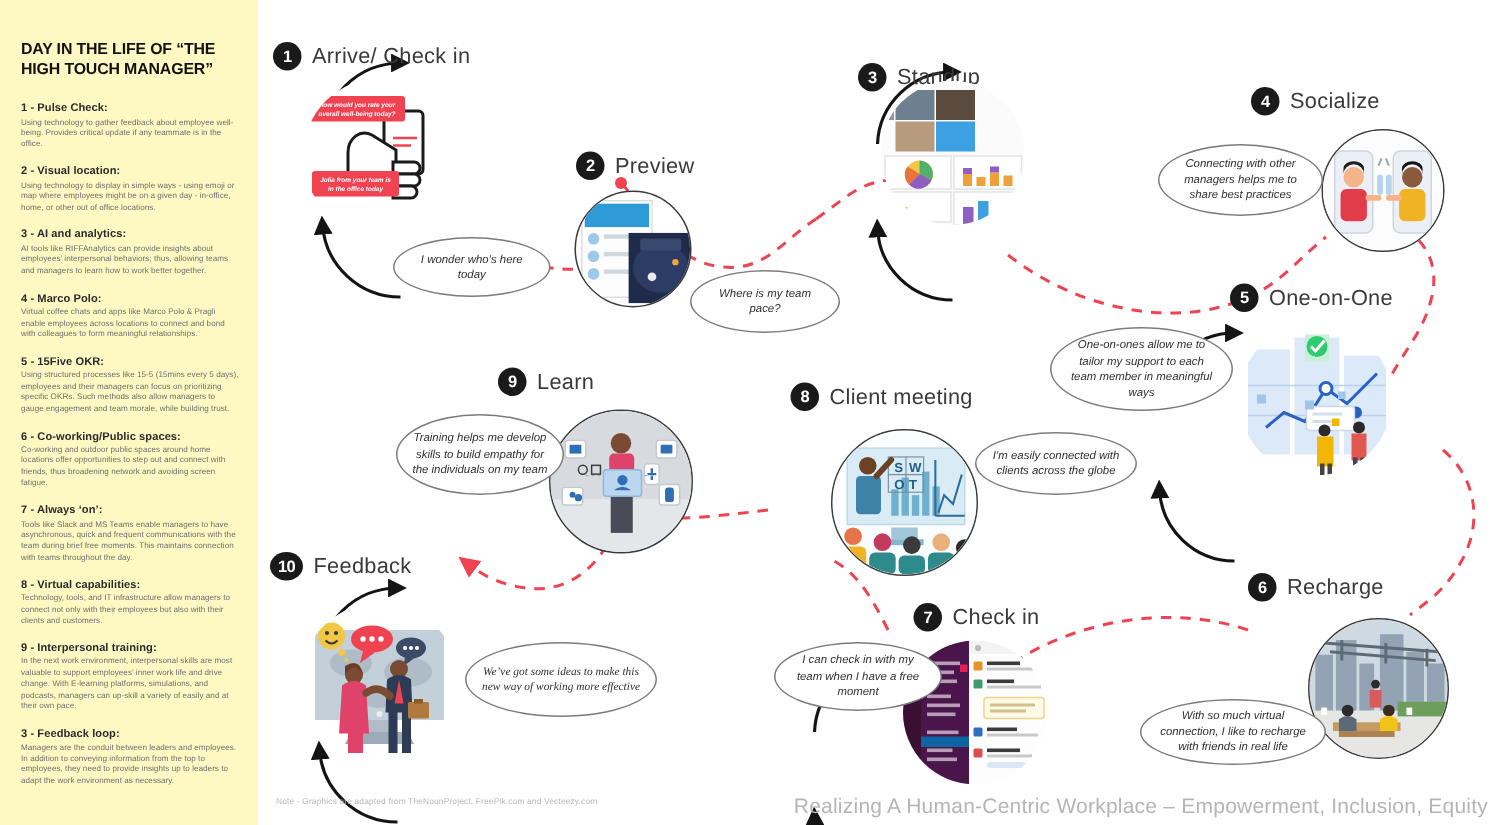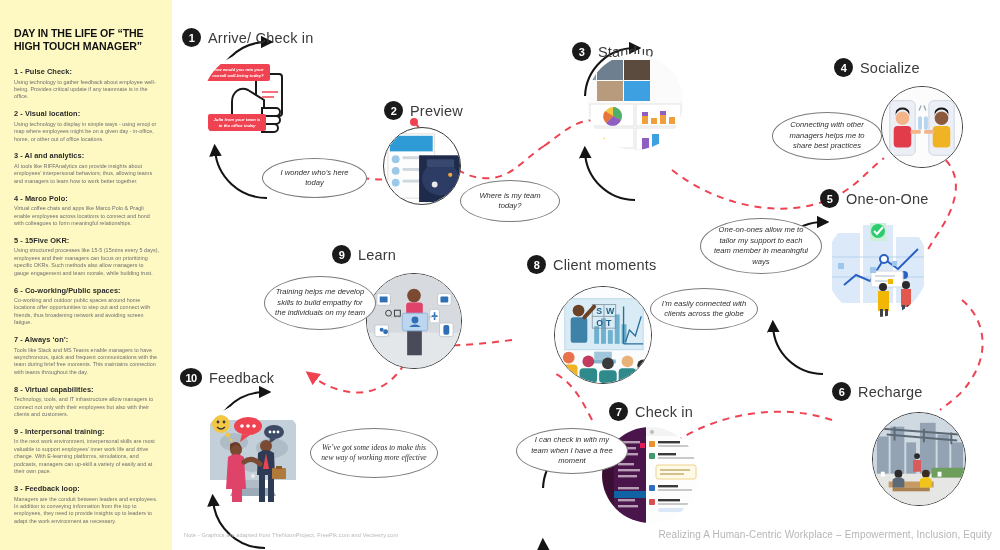--- a/index.html
+++ b/index.html
@@ -118,21 +118,21 @@
 
   
   .footnote {
     position: absolute;
     font-size: 5.6px;
     color: #b7b7b7;
     letter-spacing: 0.1px;
   }
   .footline {
     position: absolute;
-    font-size: 10px;
+    font-size: 14px;
     color: #b5b5b5;
     letter-spacing: 0.15px;
   }
 
   
   .ill { position:absolute; left:0; top:0; width:100%; height:100%; }
 </style>
 </head>
 <body>
 
@@ -273,21 +273,21 @@
             <rect x="19" y="41" width="26" height="3"></rect>
           <rect x="19" y="53" width="26" height="3"></rect>
         </g>
         <rect x="36" y="28" width="42" height="48" fill="#1f2b4a"></rect>
         <ellipse cx="58" cy="52" rx="19" ry="17" fill="#2c3c64"></ellipse>
         <rect x="44" y="32" width="28" height="8" rx="1" fill="#39486e"></rect>
         <circle cx="52" cy="58" r="3" fill="#eaeaea"></circle>
         <circle cx="68" cy="48" r="2.2" fill="#f0a43a"></circle>
       </svg>
     </div>
-    <div class="bubble" style="left:288px; top:180px; width:100px; height:42px;">Where is my team today?</div>
+    <div class="bubble" style="left:288px; top:180px; width:100px; height:42px;">Where is my team pace?</div>
 
     <div class="step-header" style="left:400px; top:42px;">
       <span class="badge">3</span>
       <span class="step-title">Standup</span>
     </div>
     <div class="circ" style="left:415px; top:54px; width:96px; height:96px;">
       <svg class="ill" viewBox="0 0 96 96">
         <rect x="0" y="0" width="96" height="96" fill="#fbfbfb"></rect>
         <g>
           <rect x="10" y="6" width="26" height="20" fill="#6e7f90"></rect>
@@ -343,21 +343,21 @@
           <rect x="29" y="44" width="11" height="4" rx="2"></rect>
           <rect x="43" y="44" width="11" height="4" rx="2"></rect>
         </g>
         <g fill="#b7d4ef">
           <rect x="37" y="30" width="4" height="14" rx="2"></rect>
           <rect x="43" y="30" width="4" height="14" rx="2"></rect>
         </g>
         <path d="M38,24 l2,-5 M45,24 l-2,-5" stroke="#9aa7b5" stroke-width="1.4"></path>
       </svg>
     </div>
-    <div class="bubble" style="left:600px; top:112px; width:110px; height:48px;">Connecting with other managers helps me to share best practices</div>
+    <div class="bubble" style="left:600px; top:96px; width:110px; height:48px;">Connecting with other managers helps me to share best practices</div>
 
     <div class="step-header" style="left:648px; top:189px;">
       <span class="badge">5</span>
       <span class="step-title">One-on-One</span>
     </div>
     <div class="circ" style="left:654px; top:215px; width:102px; height:102px;">
       <svg class="ill" viewBox="0 0 102 102">
         <rect width="102" height="102" fill="#ffffff"></rect>
         <g fill="#dbe9f8">
           <rect x="6" y="18" width="28" height="70"></rect>
@@ -436,20 +436,21 @@
         <g>
           <circle cx="45" cy="44" r="3" fill="#2b2b2b"></circle>
           <rect x="41" y="48" width="8" height="12" fill="#d85a5a"></rect>
         </g>
         <g fill="#fff">
           <rect x="8" y="60" width="4" height="5"></rect>
             <rect x="66" y="60" width="4" height="5"></rect>
         </g>
       </svg>
     </div>
+    <div class="bubble" style="left:588px; top:466px; width:124px; height:44px;">With so much virtual connection, I like to recharge with friends in real life</div>
 
     <div class="step-header" style="left:437px; top:402px;">
       <span class="badge">7</span>
       <span class="step-title">Check in</span>
     </div>
     <div class="circ" style="left:430px; top:427px; width:96px; height:96px;">
       <svg class="ill" viewBox="0 0 96 96">
         <rect width="96" height="96" fill="#ffffff"></rect>
         <rect x="0" y="0" width="12" height="96" fill="#3a0f33"></rect>
         <rect x="12" y="0" width="32" height="96" fill="#4a154b"></rect>
@@ -492,21 +493,21 @@
           <rect x="56" y="76" width="30" height="2" fill="#c9c9c9"></rect>
           <rect x="56" y="81" width="26" height="4" rx="2" fill="#dbe8f7"></rect>
         </g>
         <circle cx="50" cy="5" r="2" fill="#bbb"></circle>
       </svg>
     </div>
     <div class="bubble" style="left:344px; top:428px; width:112px; height:46px;">I can check in with my team when I have a free moment</div>
 
     <div class="step-header" style="left:355px; top:255px;">
       <span class="badge">8</span>
-      <span class="step-title">Client moments</span>
+      <span class="step-title">Client meeting</span>
     </div>
     <div class="circ thinring" style="left:382px; top:286px; width:98px; height:98px;">
       <svg class="ill" viewBox="0 0 98 98">
         <rect width="98" height="98" fill="#fbfcfd"></rect>
         <rect x="10" y="12" width="80" height="52" fill="#d9ecf5" stroke="#bcd9e6"></rect>
         <g fill="#6fb0cf">
           <rect x="40" y="40" width="5" height="18"></rect>
             <rect x="47" y="32" width="5" height="26"></rect>
           <rect x="54" y="44" width="5" height="14"></rect>
             <rect x="61" y="28" width="5" height="30"></rect>

